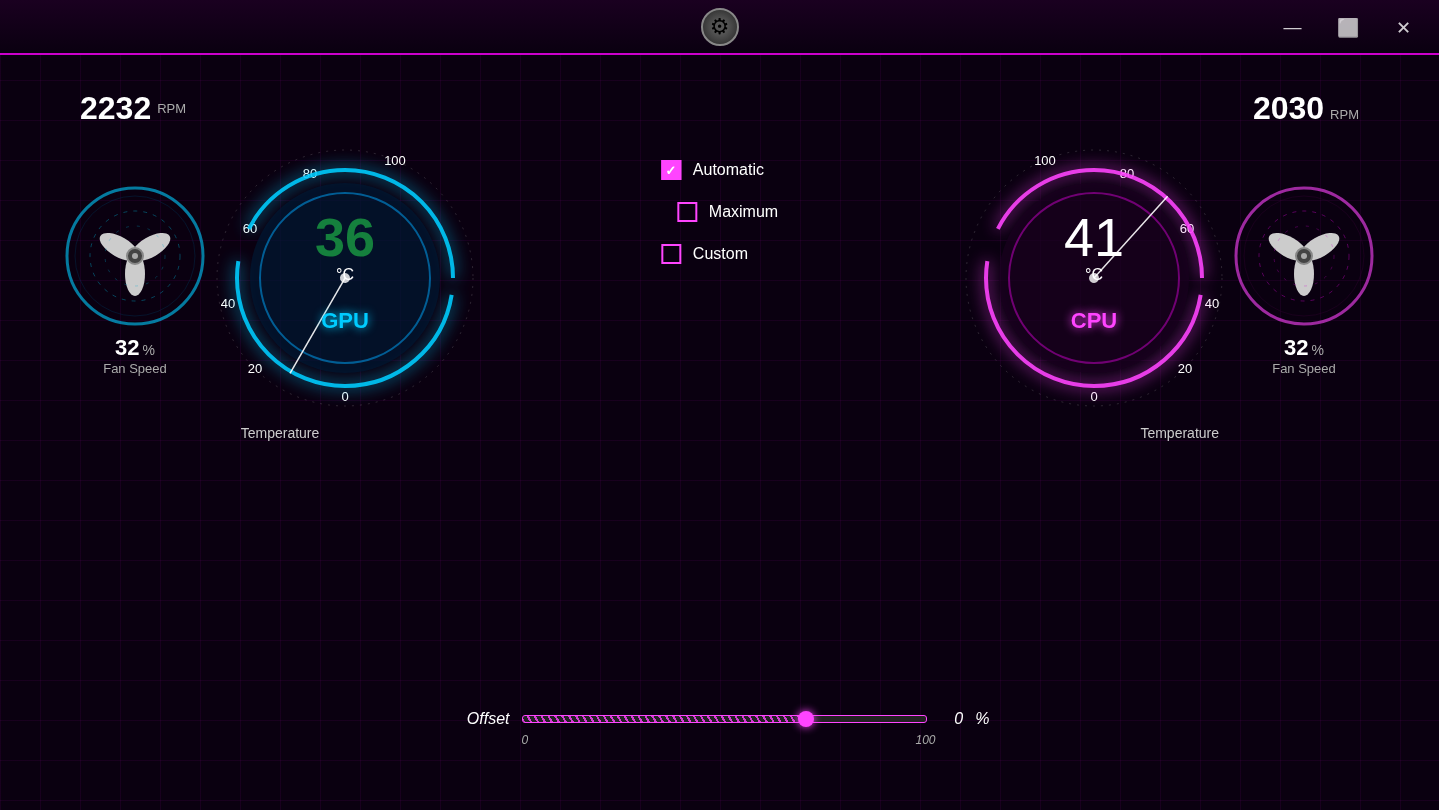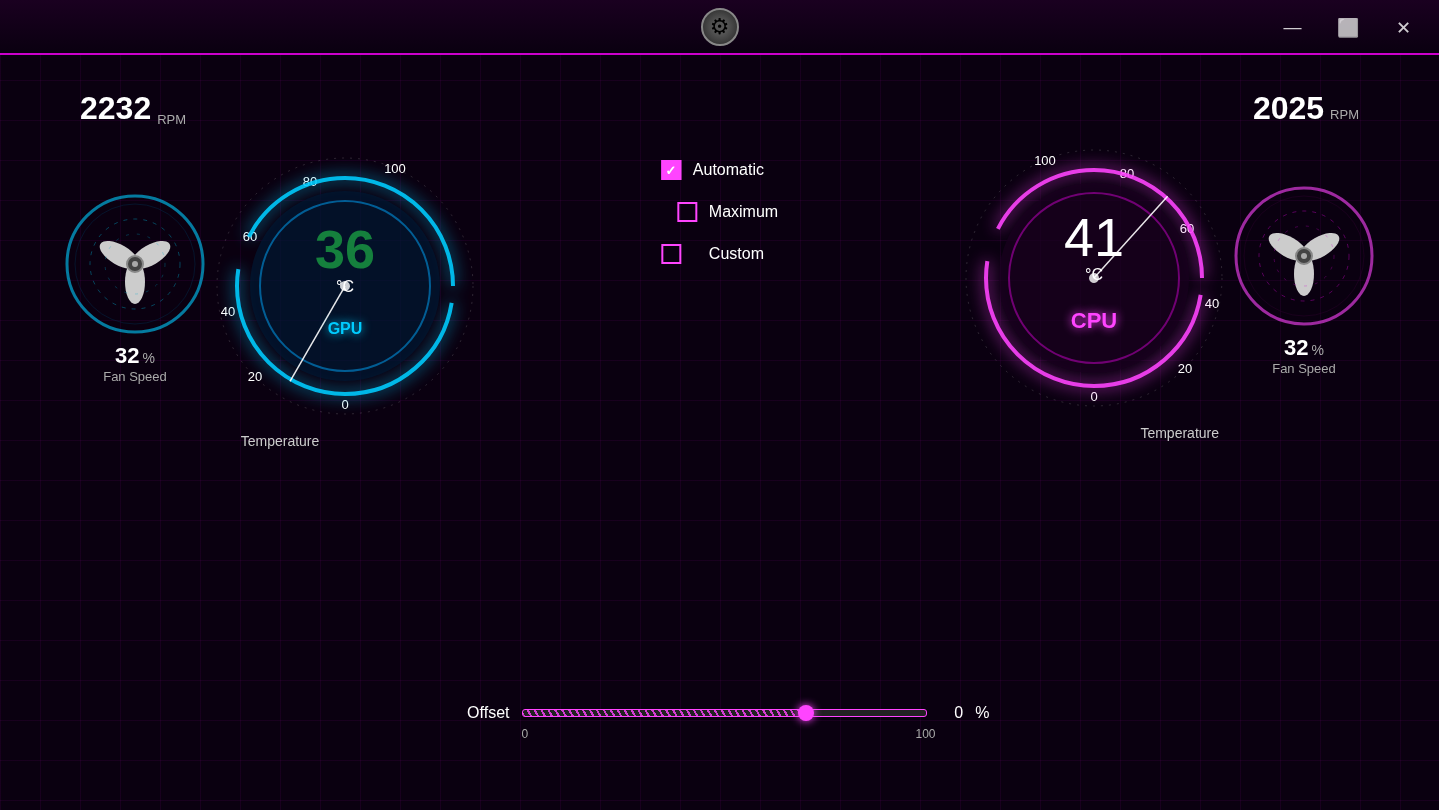--- a/index.html
+++ b/index.html
@@ -93,21 +93,21 @@
   </div>
   <div class="titlebar-controls">
     <div class="ctrl-btn">—</div>
     <div class="ctrl-btn">⬜</div>
     <div class="ctrl-btn">✕</div>
   </div>
 </div>
 
 <div style="position:absolute; left:60px; top:90px; display:flex; flex-direction:column; align-items:flex-start;">
 
-  <div style="display:flex; align-items:flex-end; gap:6px; margin-left:20px; margin-bottom:14px;">
+  <div style="display:flex; align-items:center; gap:6px; margin-left:20px; margin-bottom:6px;">
     <span style="font-size:32px; font-weight:bold; color:#fff;">2232</span>
     <span style="font-size:13px; color:#aaa;">RPM</span>
   </div>
 
   <div style="display:flex; align-items:center; gap:0;">
 
     <div style="display:flex; flex-direction:column; align-items:center;">
       <div style="position:relative; width:150px; height:150px;">
         <svg width="150" height="150" viewBox="0 0 150 150">
 
@@ -158,21 +158,21 @@
         <g transform="translate(145,145) rotate(-60)">
           <line x1="0" y1="0" x2="-110" y2="0" stroke="white" stroke-width="1.5" opacity="0.9"></line>
           <circle cx="0" cy="0" r="5" fill="white" opacity="0.8"></circle>
         </g>
       </svg>
 
       
       <div style="position:absolute; top:50%; left:50%; transform:translate(-50%,-55%); text-align:center;">
         <div style="font-size:54px; font-weight:bold; color:#15803d; line-height:1;">36</div>
         <div style="color:#fff; font-size:16px; margin-top:2px;">°C</div>
-        <div style="font-size:16px; font-weight:bold; color:#00ccff; text-shadow:0 0 10px #00ccff; margin-top:24px;">GPU</div>
+        <div style="font-size:22px; font-weight:bold; color:#00ccff; text-shadow:0 0 10px #00ccff; margin-top:24px;">GPU</div>
       </div>
     </div>
   </div>
 
   <div style="color:#ccc; font-size:14px; text-align:center; width:440px; margin-top:2px;">Temperature</div>
 </div>
 
 <div style="position:absolute; top:160px; left:50%; transform:translateX(-50%); display:flex; flex-direction:column; gap:22px;">
 
   <div style="display:flex; align-items:center; gap:12px;">
@@ -180,30 +180,30 @@
       <span style="color:#fff; font-size:13px; font-weight:bold;">✓</span>
     </div>
     <span style="color:#fff; font-size:16px;">Automatic</span>
   </div>
 
   <div style="display:flex; align-items:center; gap:12px;padding-left:16px;">
     <div style="width:20px; height:20px; border:2px solid #ff44ff; background:transparent; display:flex; align-items:center; justify-content:center; cursor:pointer;"></div>
     <span style="color:#fff; font-size:16px;">Maximum</span>
   </div>
 
-  <div style="display:flex; align-items:center; gap:28px;">
+  <div style="display:flex; align-items:center; gap:12px;">
     <div style="width:20px; height:20px; border:2px solid #ff44ff; background:transparent; display:flex; align-items:center; justify-content:center; cursor:pointer;"></div>
     <span style="color:#fff; font-size:16px;">Custom</span>
   </div>
 </div>
 
 <div style="position:absolute; right:60px; top:90px; display:flex; flex-direction:column; align-items:flex-end;">
 
   <div style="display:flex; align-items:baseline; gap:6px; margin-right:20px; margin-bottom:6px;">
-    <span style="font-size:32px; font-weight:bold; color:#fff;">2025</span>
+    <span style="font-size:32px; font-weight:bold; color:#fff;">2030</span>
     <span style="font-size:13px; color:#aaa;">RPM</span>
   </div>
 
   <div style="display:flex; align-items:center; gap:0;">
 
     <div style="position:relative; width:290px; height:290px; margin-right:-10px;">
       <svg width="290" height="290" viewBox="0 0 290 290">
 
         <text x="145" y="268" text-anchor="middle" fill="#fff" font-size="13">0</text>
         <text x="236" y="240" text-anchor="middle" fill="#fff" font-size="13">20</text>
@@ -253,21 +253,21 @@
         <span style="font-size:22px; font-weight:bold; color:#fff;">32</span>
         <span style="font-size:14px; color:#aaa;">%</span>
       </div>
       <div style="color:#aaa; font-size:13px;">Fan Speed</div>
     </div>
   </div>
 
   <div style="color:#ccc; font-size:14px; text-align:center; width:440px; margin-top:2px; text-align:right; padding-right:160px;">Temperature</div>
 </div>
 
-<div style="position:absolute; bottom:69px; left:50%; transform:translateX(-50%); width:540px;">
+<div style="position:absolute; bottom:63px; left:50%; transform:translateX(-50%); width:540px;font-style:italic;">
   <div style="display:flex; align-items:center; gap:12px; width:100%;">
     <span style="color:#fff; font-size:16px; min-width:60px; text-align:right;">Offset</span>
     <div style="flex:1; position:relative; height:20px; display:flex; align-items:center;">
 
       <div style="width:100%; height:8px; background:#222; border-radius:3px; position:relative; overflow:hidden; border:1px solid #ff44ff;">
         <div style="position:absolute; left:0; top:0; width:70%; height:100%; background:repeating-linear-gradient(60deg, #ff44ff 0px, #ff44ff 2px, transparent 2px, transparent 6px); opacity:0.8;"></div>
       </div>
       <div style="position:absolute; right:30%; top:50%; transform:translate(50%,-50%); width:16px; height:16px; background:#ff44ff; border-radius:50%; cursor:pointer; box-shadow:0 0 8px #ff44ff;"></div>
     </div>
     <span style="color:#fff; font-size:16px; min-width:24px; text-align:right;">0</span>

